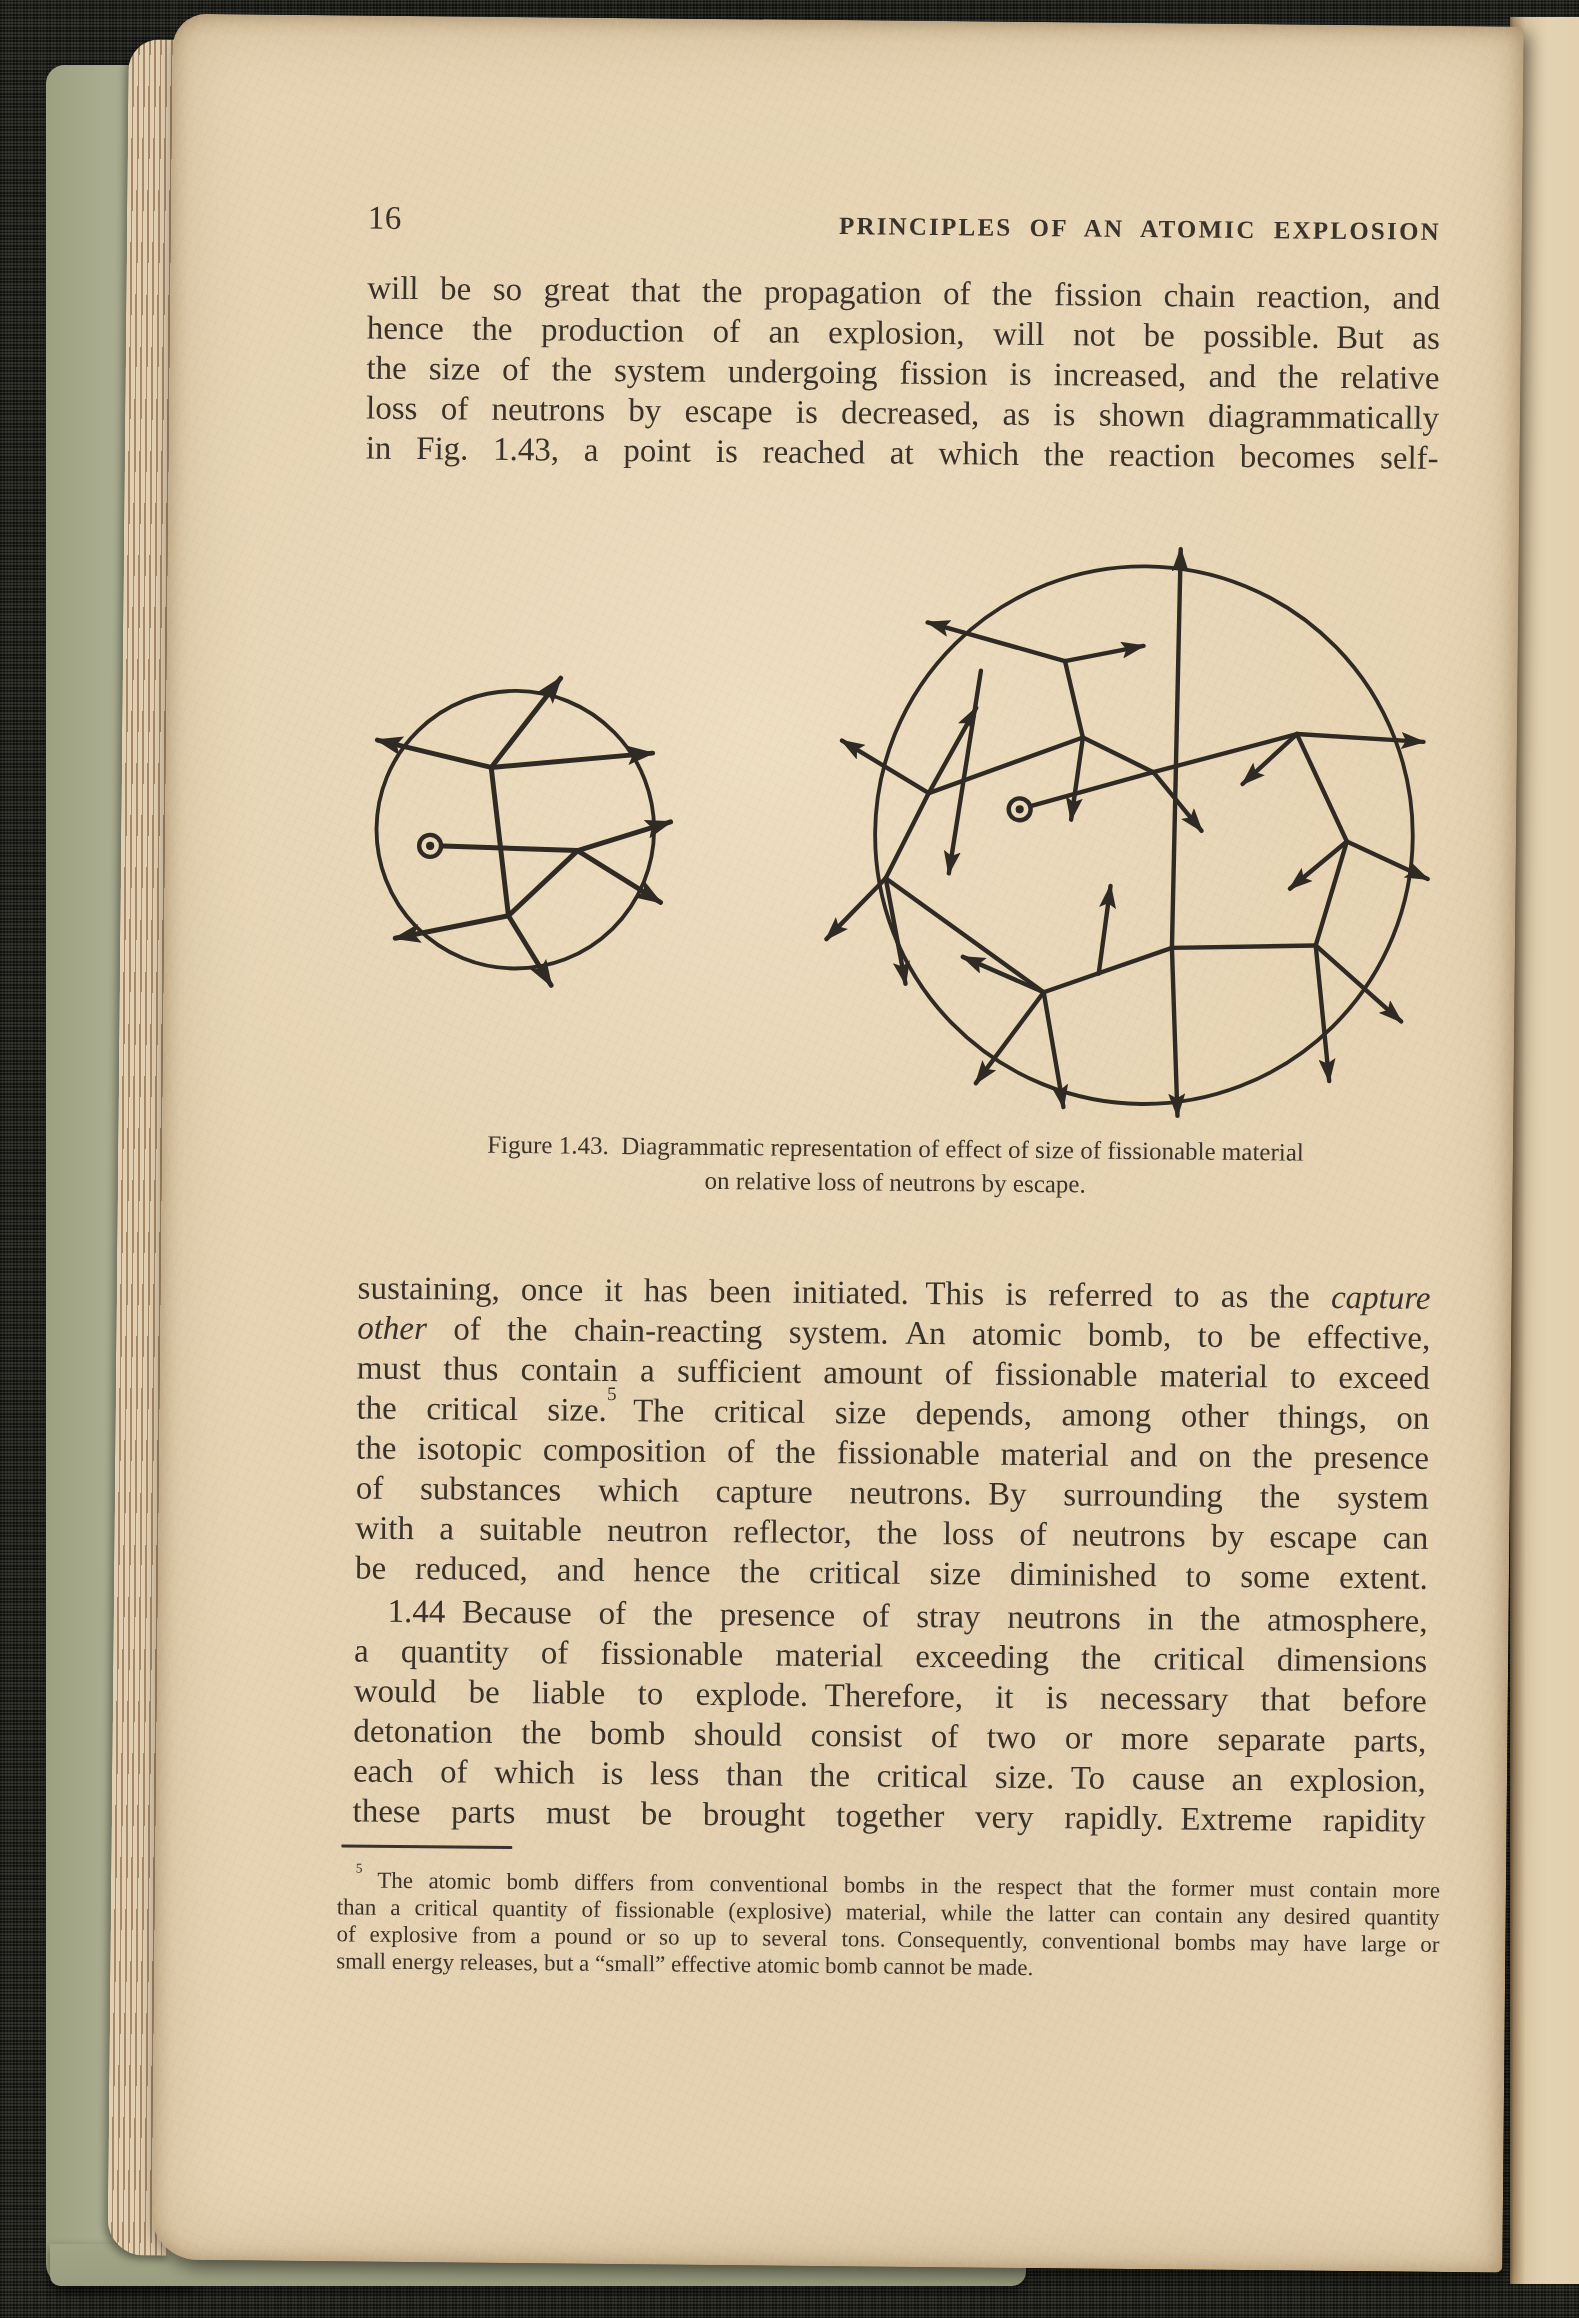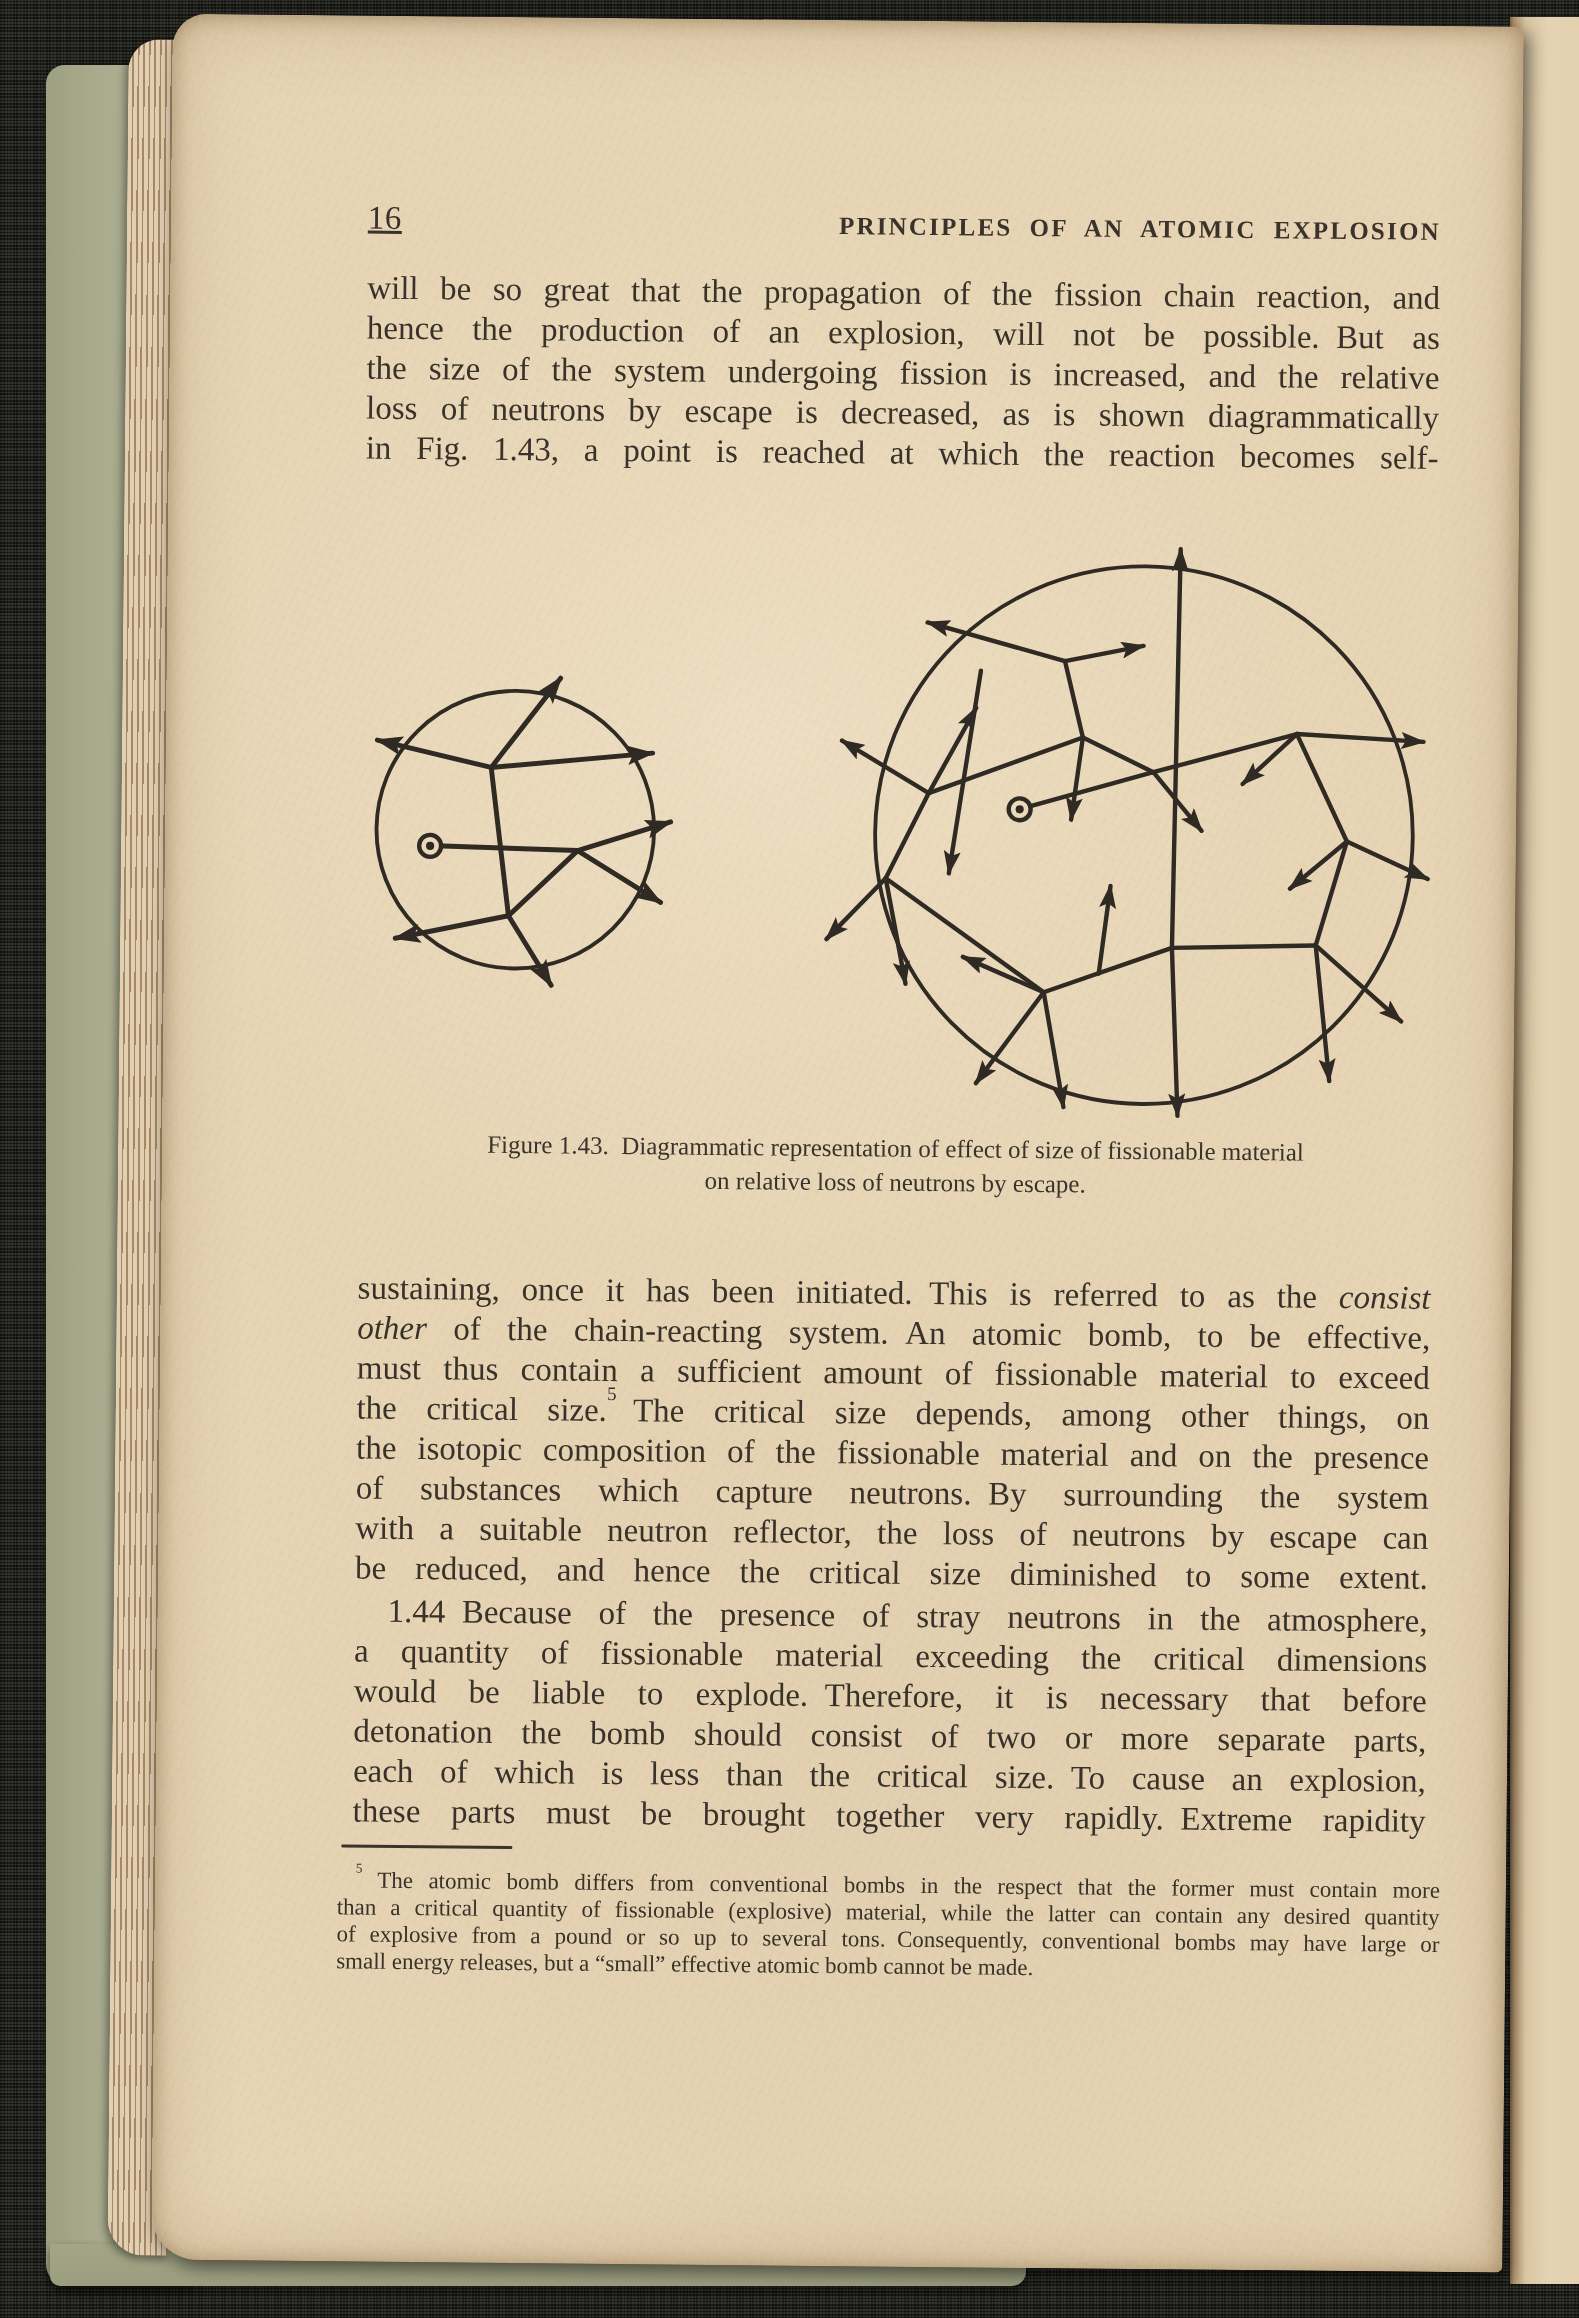--- a/index.html
+++ b/index.html
@@ -62,21 +62,21 @@
   }
   .page::after{ 
     content:"";position:absolute;inset:0;border-radius:inherit;pointer-events:none;
     background-image:
       repeating-linear-gradient(115deg, transparent 0 7.1px, rgba(152,112,62,.035) 7.1px 8.2px),
       repeating-linear-gradient(24deg, transparent 0 9.3px, rgba(152,112,62,.03) 9.3px 10.4px),
       repeating-linear-gradient(78deg, transparent 0 16px, rgba(255,248,230,.05) 16px 17px);
   }
   
   .content{position:absolute;inset:0;color:#39322a;}
-  .page-number{position:absolute;left:359px;top:204px;font-size:33px;letter-spacing:0.5px;text-decoration:underline;}
+  .page-number{position:absolute;left:359px;top:204px;font-size:33px;letter-spacing:0.5px;}
   .running-header{
     position:absolute;left:359px;top:212px;width:1073px;text-align:right;
     font-size:25px;font-weight:700;letter-spacing:2.2px;word-spacing:8.8px;color:#3a332b;
   }
   .para{position:absolute;left:359px;width:1073px;font-size:33px;line-height:40px;}
   .para .tline{text-align:justify;text-align-last:justify;white-space:nowrap;}
   .last-left .tline:last-child{text-align-last:left;}
   .p1{top:272px;}
   .p2{top:1272px;}
   .p3{top:1595px;}
@@ -190,21 +190,21 @@
         </g>
       </g>
     </svg>
 
     <div class="caption">
       <div>Figure 1.43. Diagrammatic representation of effect of size of fissionable material</div>
       <div>on relative loss of neutrons by escape.</div>
     </div>
 
     <div class="para p2">
-        <div class="tline">sustaining, once it has been initiated. This is referred to as the <i>consist</i></div>
+        <div class="tline">sustaining, once it has been initiated. This is referred to as the <i>capture</i></div>
         <div class="tline"><i>other</i> of the chain-reacting system. An atomic bomb, to be effective,</div>
         <div class="tline">must thus contain a sufficient amount of fissionable material to exceed</div>
         <div class="tline">the critical size.<sup>5</sup> The critical size depends, among other things, on</div>
         <div class="tline">the isotopic composition of the fissionable material and on the presence</div>
         <div class="tline">of substances which capture neutrons. By surrounding the system</div>
         <div class="tline">with a suitable neutron reflector, the loss of neutrons by escape can</div>
         <div class="tline">be reduced, and hence the critical size diminished to some extent.</div>
       </div>
     <div class="para p3">
         <div class="tline">1.44 Because of the presence of stray neutrons in the atmosphere,</div>

